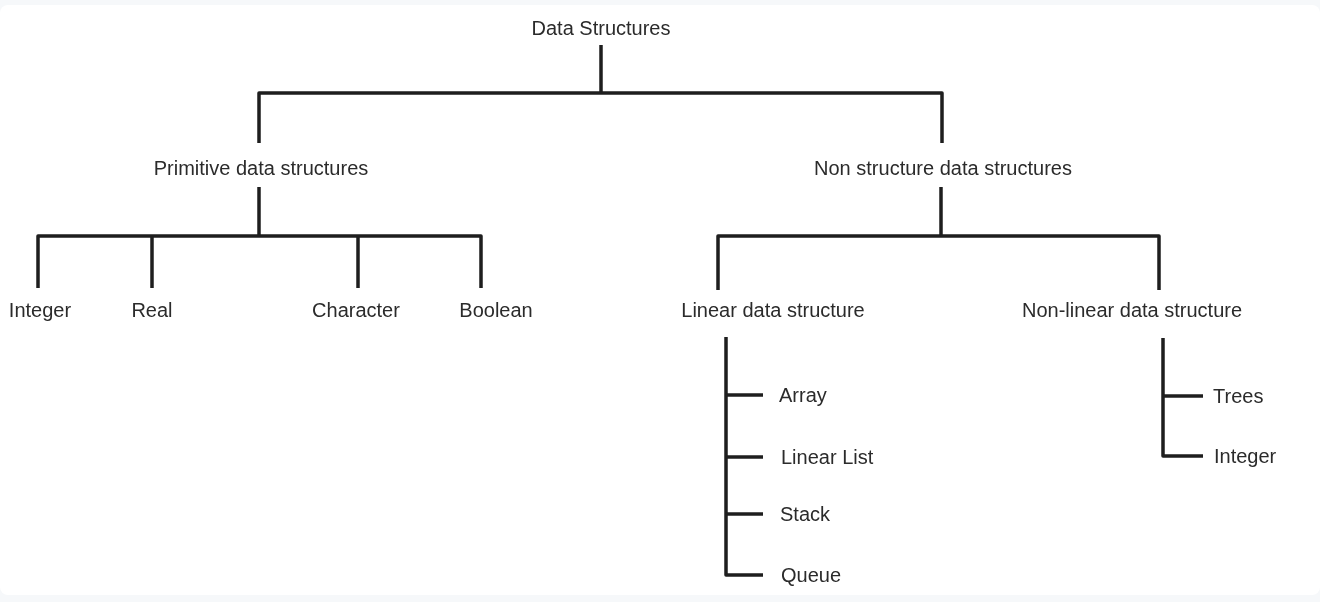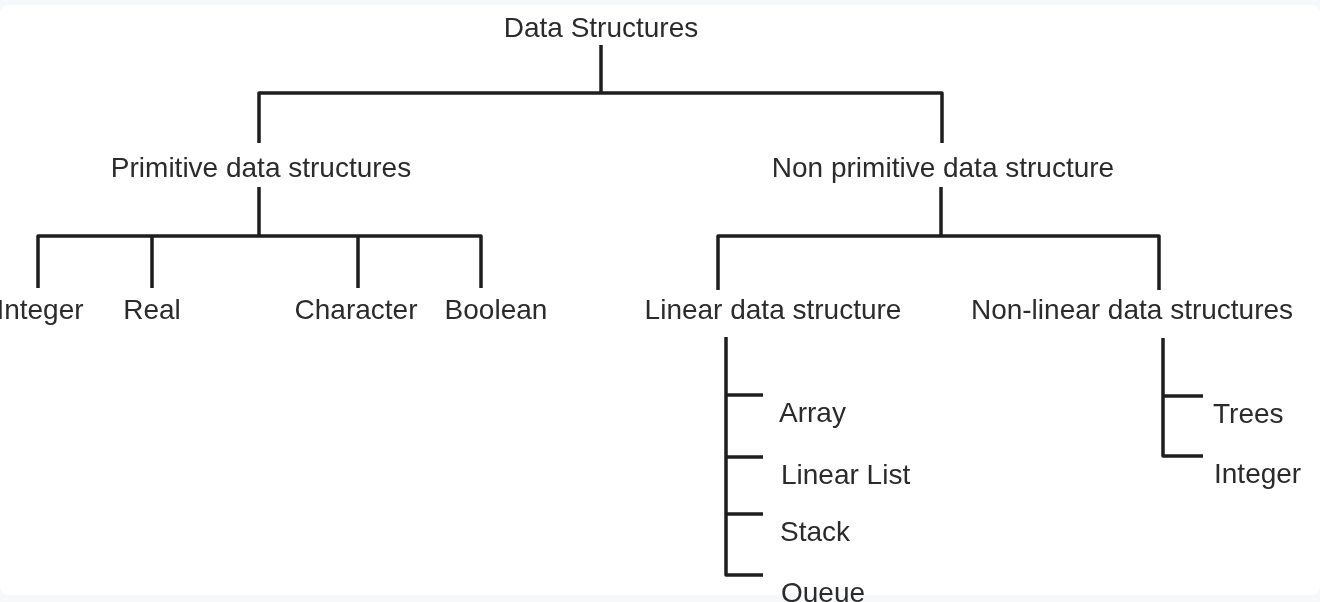--- a/index.html
+++ b/index.html
@@ -20,26 +20,26 @@
   svg.connectors path{
     fill:none;
     stroke:#1e1e1e;
     stroke-width:3.5;
     stroke-linejoin:round;
     stroke-linecap:butt;
   }
   .label{
     position:absolute;
     color:#2b2b2b;
-    font-size:28px;
+    font-size:20px;
     line-height:1;
     white-space:nowrap;
   }
   .c{transform:translate(-50%,-50%);}      
-  .l{transform:translateY(-50%);margin-top:18px;}          
+  .l{transform:translateY(-50%);}          
 </style>
 </head>
 <body>
 
 <div class="canvas"></div>
 
 <div class="layer">
 
   <svg class="connectors" width="1320" height="602" viewBox="0 0 1320 602" aria-hidden="true">
 
@@ -63,33 +63,33 @@
     <path d="M726,514 H763"></path>
 
     <path d="M1163,338 V456 H1203"></path>
     <path d="M1163,396 H1203"></path>
   </svg>
 
   <div class="label c" style="left:601px;top:28px">Data Structures</div>
 
   <div class="label c" style="left:261px;top:168px">Primitive data structures</div>
 
-  <div class="label c" style="left:943px;top:168px">Non primitive data structure</div>
+  <div class="label c" style="left:943px;top:168px">Non structure data structures</div>
 
   <div class="label c" style="left:40px;top:310px">Integer</div>
 
   <div class="label c" style="left:152px;top:310px">Real</div>
 
   <div class="label c" style="left:356px;top:310px">Character</div>
 
   <div class="label c" style="left:496px;top:310px">Boolean</div>
 
   <div class="label c" style="left:773px;top:310px">Linear data structure</div>
 
-  <div class="label c" style="left:1132px;top:310px">Non-linear data structures</div>
+  <div class="label c" style="left:1132px;top:310px">Non-linear data structure</div>
 
   <div class="label l" style="left:779px;top:395px">Array</div>
 
   <div class="label l" style="left:781px;top:457px">Linear List</div>
 
   <div class="label l" style="left:780px;top:514px">Stack</div>
 
   <div class="label l" style="left:781px;top:575px">Queue</div>
 
   <div class="label l" style="left:1213px;top:396px">Trees</div>

